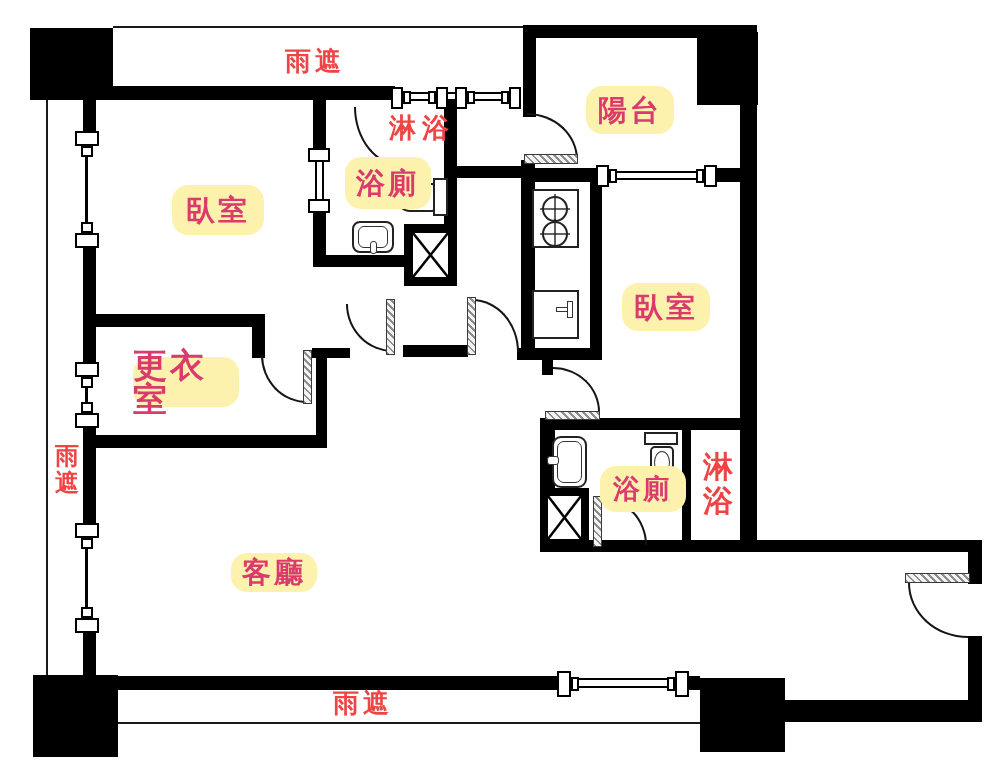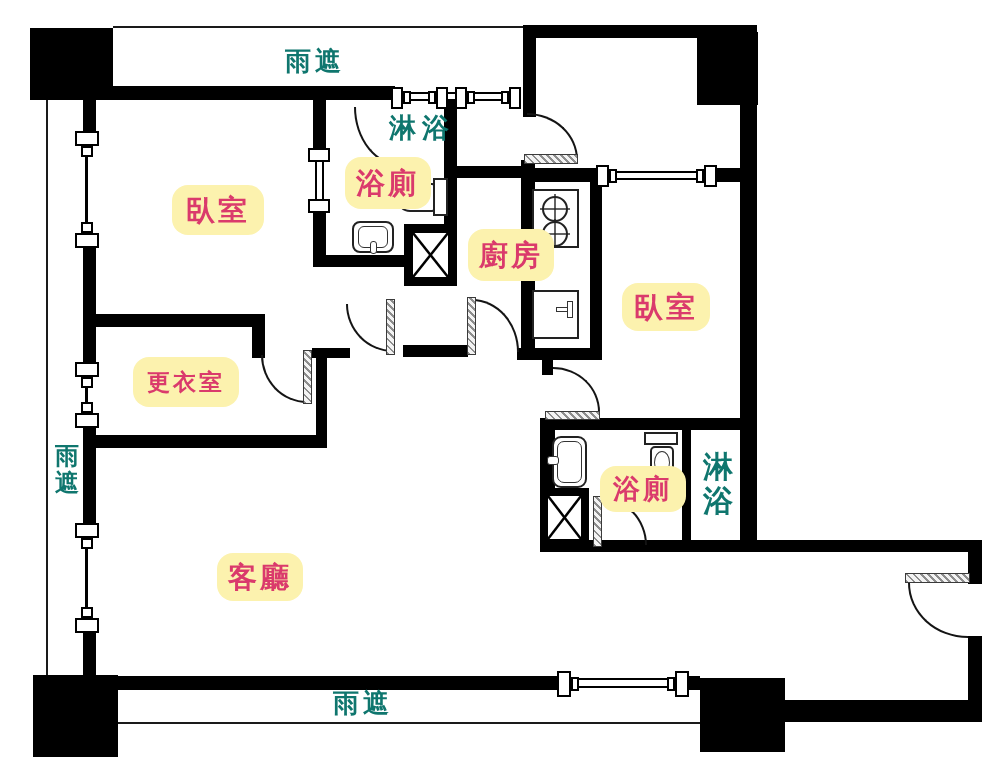--- a/index.html
+++ b/index.html
@@ -15,21 +15,21 @@
   .arc-bl{position:absolute;border-left:2.5px solid #141414;border-bottom:2.5px solid #141414;
           border-bottom-left-radius:100% 100%;box-sizing:border-box;}
   .arc-tr{position:absolute;border-top:2.5px solid #141414;border-right:2.5px solid #141414;
           border-top-right-radius:100% 100%;box-sizing:border-box;}
   .hatch{position:absolute;background:repeating-linear-gradient(45deg,#8d8d8d 0 2px,#f3f3f3 2px 5px);
          border:1px solid #3a3a3a;box-sizing:border-box;}
   .duct{position:absolute;background:#000;box-sizing:border-box;}
   .ductin{position:absolute;background:#fff;}
   .pill{position:absolute;background:#fcf2ae;border-radius:16px;display:flex;align-items:center;justify-content:center;
         color:#da3a6c;font-weight:bold;font-size:29px;letter-spacing:3px;line-height:1;}
-  .blk-lbl{position:absolute;color:#0f766e;font-weight:bold;line-height:1;letter-spacing:4px;}
+  .blk-lbl{position:absolute;color:#ef4444;font-weight:bold;line-height:1;letter-spacing:4px;}
   .vtext{letter-spacing:0;word-break:break-all;line-height:1.12;text-align:center;}
   .fix{position:absolute;background:#fff;border:2px solid #222;box-sizing:border-box;}
   .fin{position:absolute;background:#fff;border:1.5px solid #333;box-sizing:border-box;}
 </style>
 </head>
 <body>
 
 <div class="plan">
 
   <div class="thin" style="left:113px;top:26px;width:412px;height:2px;"></div>
@@ -194,33 +194,33 @@
   <div class="fix" style="left:644px;top:432px;width:34px;height:13px;"></div>
   <div class="fix" style="left:650px;top:446px;width:24px;height:33px;border-radius:5px 5px 12px 12px;"></div>
   <div class="fin" style="left:654px;top:451px;width:16px;height:23px;border-radius:50%;"></div>
 
   <div class="pill" style="left:172px;top:185px;width:92px;height:50px;">
     <span>臥室</span>
     </div>
   <div class="pill" style="left:345px;top:157px;width:86px;height:52px;">
     <span>浴廁</span>
     </div>
-  <div class="pill" style="left:468px;top:229px;width:86px;height:52px;">
-    <span>廚房</span>
+  <div class="pill" style="left:586px;top:86px;width:88px;height:48px;">
+    <span>陽台</span>
     </div>
   <div class="pill" style="left:622px;top:283px;width:88px;height:48px;">
     <span>臥室</span>
     </div>
-  <div class="pill" style="left:133px;top:357px;width:106px;height:50px;font-size:23px;">
+  <div class="pill" style="left:133px;top:357px;width:106px;height:50px;font-size:34px;">
     <span>更衣室</span>
     </div>
   <div class="pill" style="left:600px;top:466px;width:86px;height:46px;font-size:27px;">
     <span>浴廁</span>
     </div>
-  <div class="pill" style="left:217px;top:553px;width:86px;height:48px;">
+  <div class="pill" style="left:231px;top:553px;width:86px;height:39px;">
     <span>客廳</span>
     </div>
 
   <div class="blk-lbl" style="left:270px;top:48px;width:90px;font-size:26px;text-align:center;">雨遮</div>
   <div class="blk-lbl vtext" style="left:53px;top:443px;width:28px;font-size:24px;">雨遮</div>
   <div class="blk-lbl" style="left:318px;top:690px;width:90px;font-size:26px;text-align:center;">雨遮</div>
   <div class="blk-lbl" style="left:384px;top:115px;width:76px;font-size:27px;letter-spacing:6px;text-align:center;">淋浴</div>
   <div class="blk-lbl vtext" style="left:701px;top:450px;width:34px;font-size:30px;">淋浴</div>
 
 </div>

